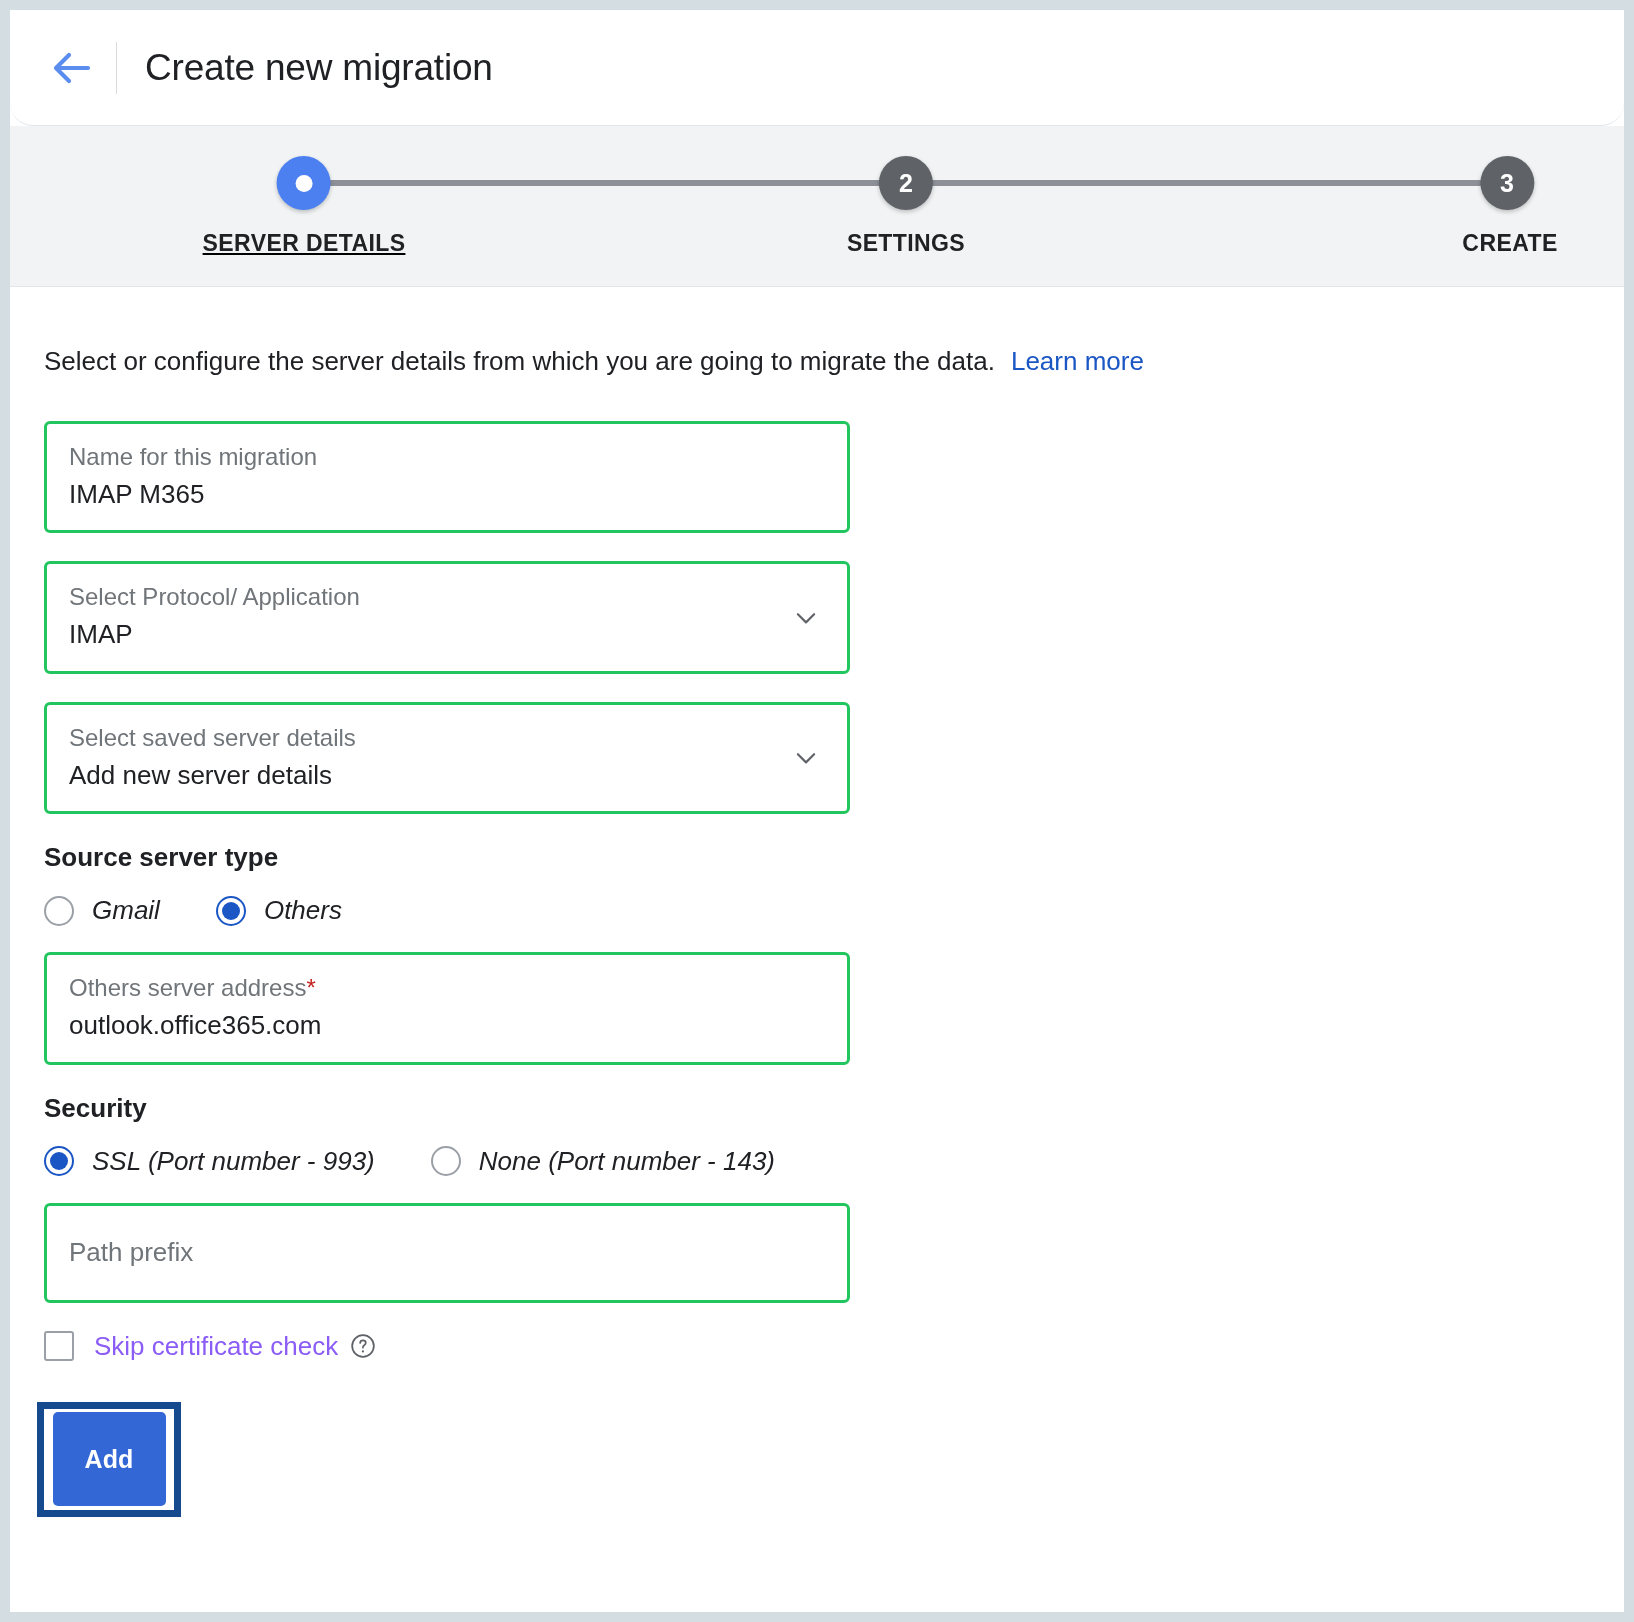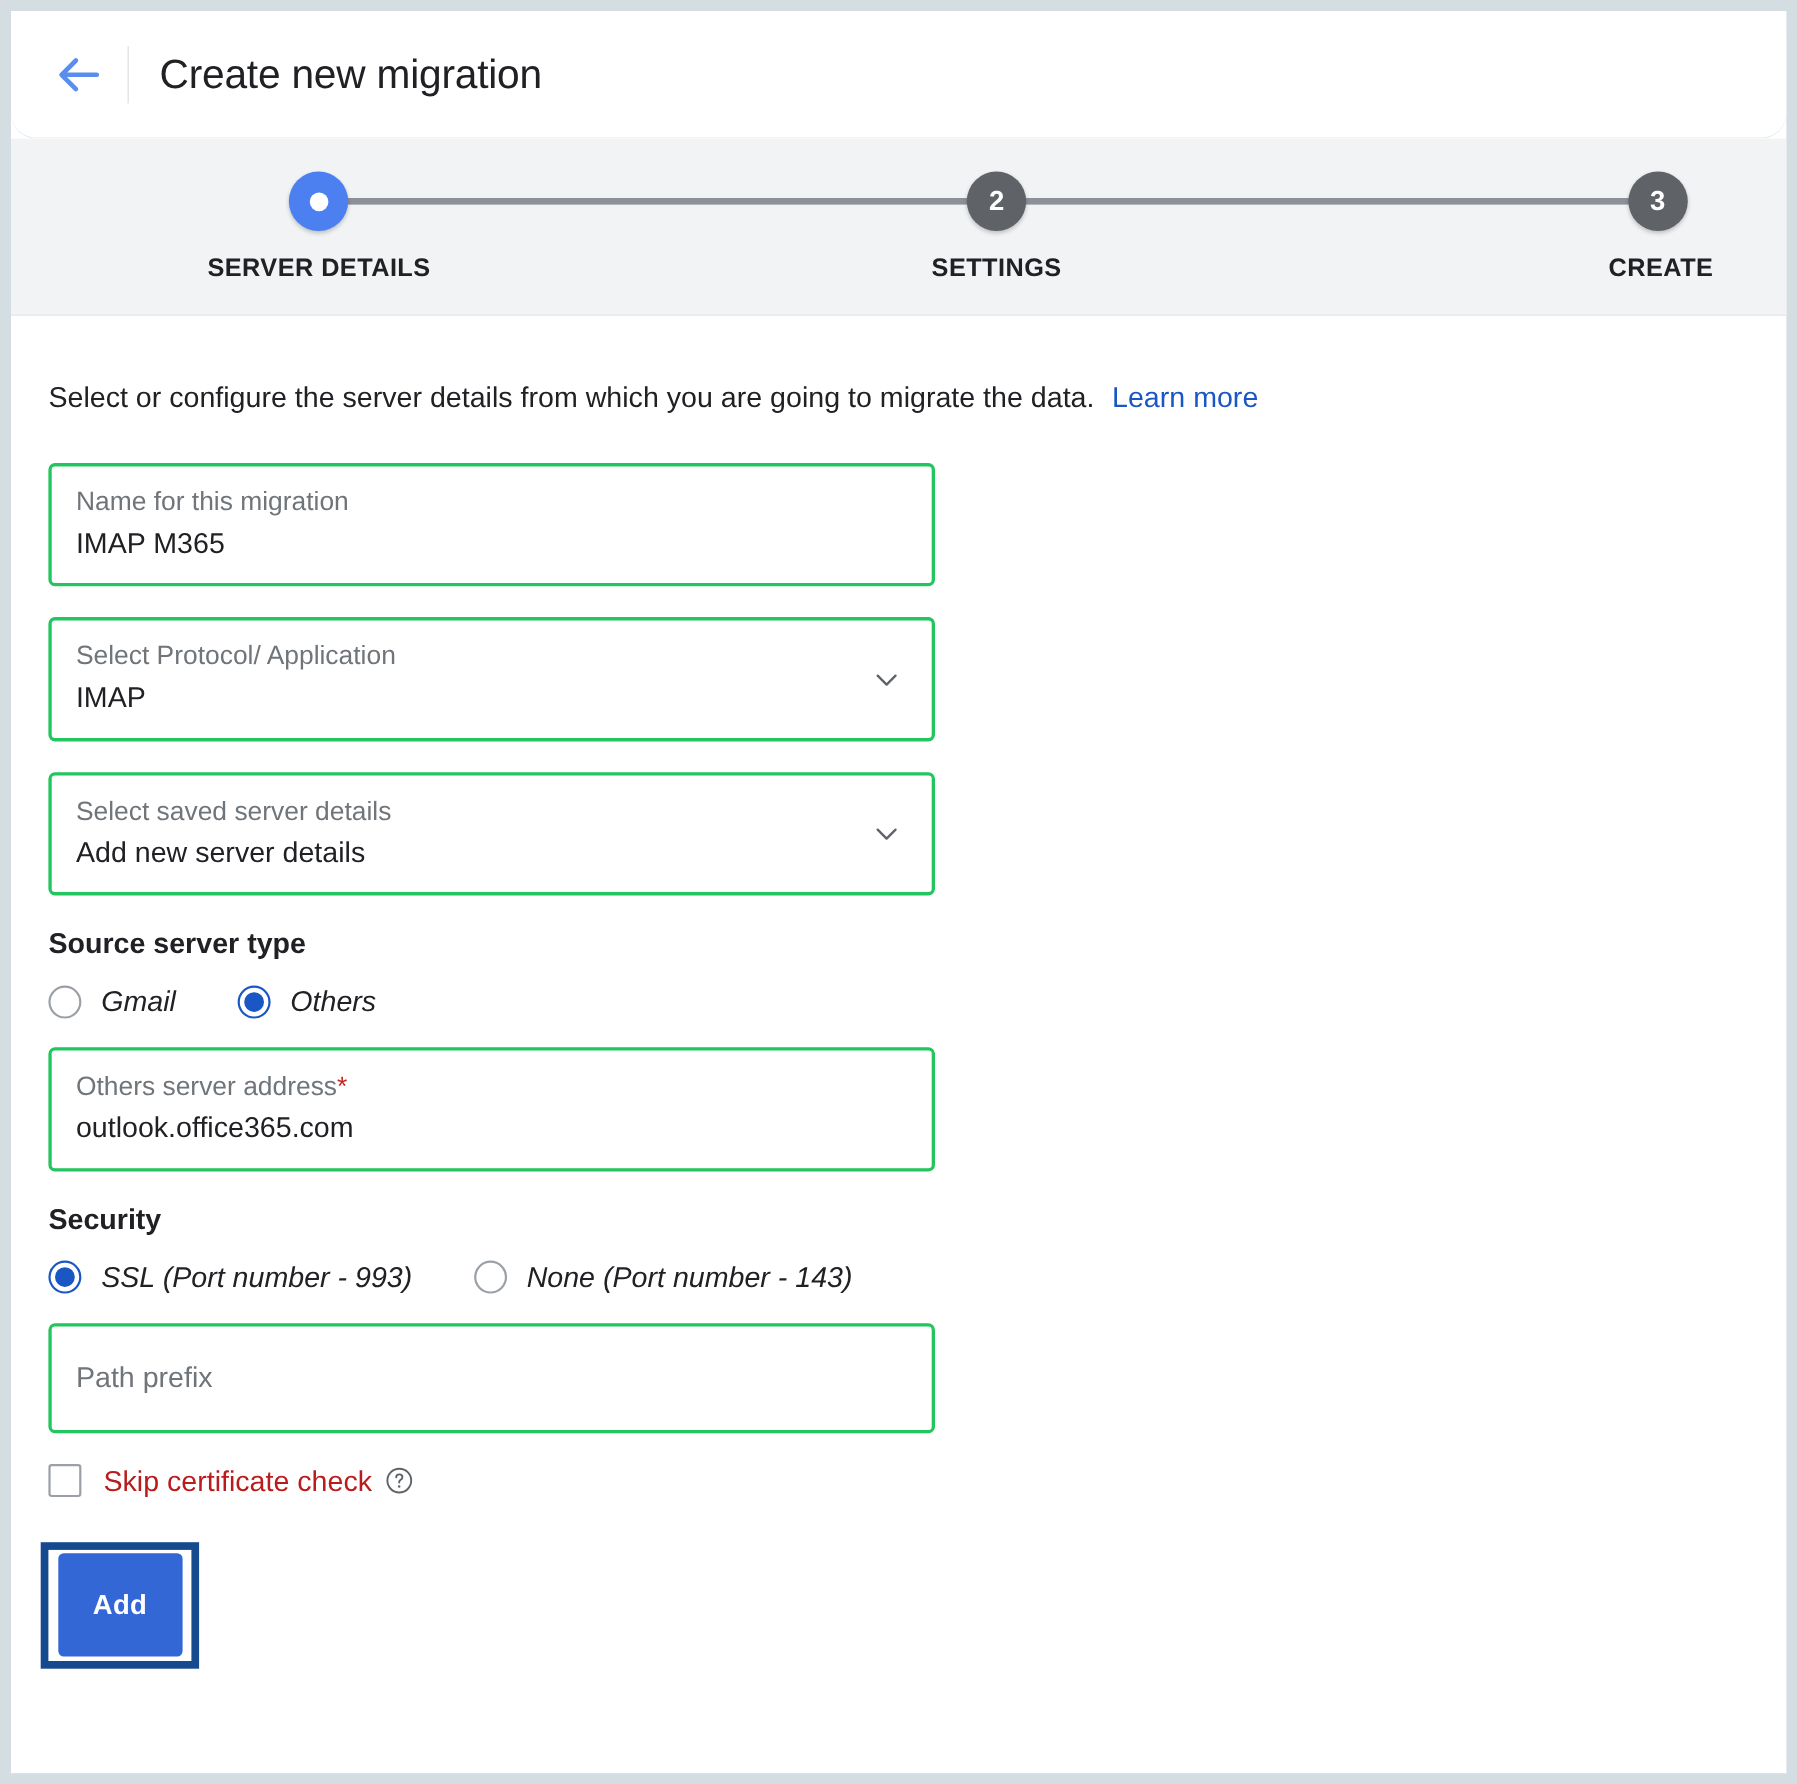--- a/index.html
+++ b/index.html
@@ -112,21 +112,21 @@
     background: #ffffff;
   }
   .step-label {
     margin-top: 20px;
     font-size: 23px;
     font-weight: 700;
     letter-spacing: 0.4px;
     color: #202124;
     white-space: nowrap;
   }
-  #step-0 { left: 280px; transform: translateX(-50%); }
+  #step-0 { left: 294px; transform: translateX(-50%); text-decoration: underline; }
   #step-1 { left: 896px; transform: translateX(-50%); }
   #step-2 { left: 1497px; transform: translateX(-50%); }
   #step-2 .step-label { margin-right: -6px; }
 
   
   .content {
     padding: 58px 34px 0 34px;
   }
   .description {
     font-size: 26px;
@@ -255,21 +255,21 @@
     width: 30px;
     height: 30px;
     border: 2px solid #9aa0a6;
     border-radius: 3px;
     box-sizing: border-box;
     background: #ffffff;
     flex: 0 0 auto;
   }
   .checkbox-label {
     font-size: 26px;
-    color: #b91c1c;
+    color: #8b5cf6;
     margin-left: 20px;
     white-space: nowrap;
   }
   .help-icon {
     margin-left: 12px;
     width: 26px;
     height: 26px;
     display: inline-flex;
     align-items: center;
     justify-content: center;

